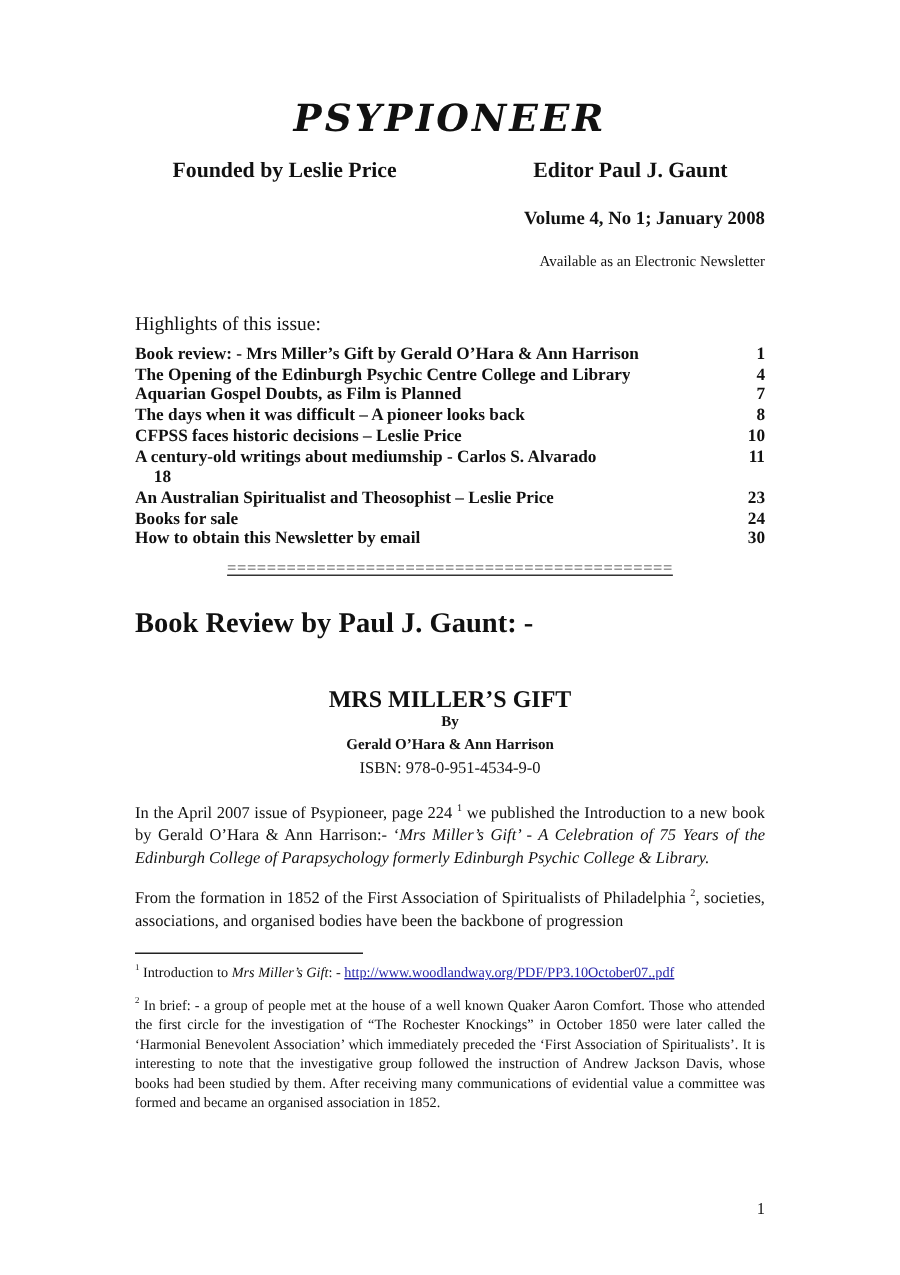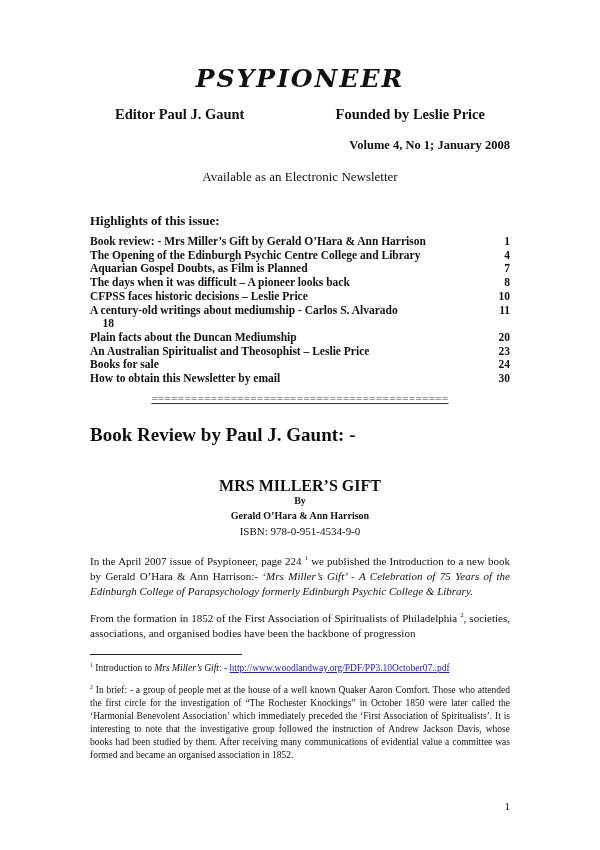--- a/index.html
+++ b/index.html
@@ -37,26 +37,26 @@
     font-size: 14.5px;
     white-space: nowrap;
   }
   .volume-line {
     text-align: right;
     font-weight: bold;
     font-size: 12.5px;
     margin-top: 15px;
   }
   .availability {
-    text-align: center;
-    font-size: 13px;
+    text-align: right;
+    font-size: 10px;
     margin-top: 16px;
   }
   .highlights-heading {
-    font-weight: bold;
+    font-weight: normal;
     font-size: 13px;
     margin-top: 28px;
   }
   .toc {
     margin-top: 6px;
     font-weight: bold;
     font-size: 11.5px;
   }
   .toc-row {
     display: flex;
@@ -121,22 +121,22 @@
   em { font-style: italic; }
 </style>
 </head>
 <body>
 
 <div class="page">
 
   <div class="doc-title">PSYPIONEER</div>
 
   <div class="header-row">
+    <span>Founded by Leslie Price</span>
     <span>Editor Paul J. Gaunt</span>
-    <span>Founded by Leslie Price</span>
   </div>
 
   <div class="volume-line">Volume 4, No 1; January 2008</div>
 
   <div class="availability">Available as an Electronic Newsletter</div>
 
   <div class="highlights-heading">Highlights of this issue:</div>
 
   <div class="toc">
       <div class="toc-row">
@@ -158,24 +158,20 @@
       <div class="toc-row">
         <span class="toc-label">CFPSS faces historic decisions – Leslie Price</span>
         <span class="toc-page">10</span>
       </div>
       <div class="toc-row">
         <span class="toc-label">A century-old writings about mediumship - Carlos S. Alvarado</span>
         <span class="toc-page">11</span>
       </div>
       <div class="toc-row">
         <span class="toc-page">18</span>
-      </div>
-      <div class="toc-row">
-        <span class="toc-label">Plain facts about the Duncan Mediumship</span>
-        <span class="toc-page">20</span>
       </div>
       <div class="toc-row">
         <span class="toc-label">An Australian Spiritualist and Theosophist – Leslie Price</span>
         <span class="toc-page">23</span>
       </div>
       <div class="toc-row">
         <span class="toc-label">Books for sale</span>
         <span class="toc-page">24</span>
       </div>
       <div class="toc-row">

